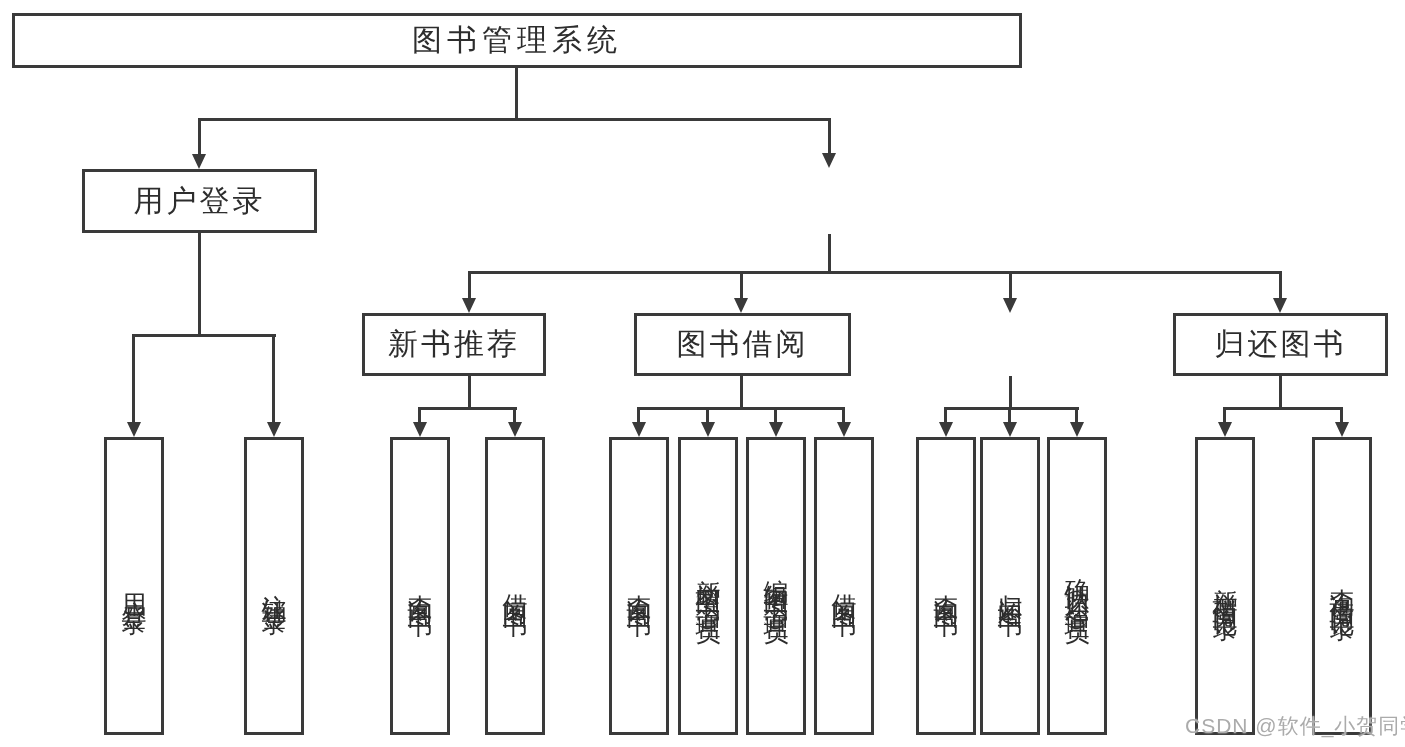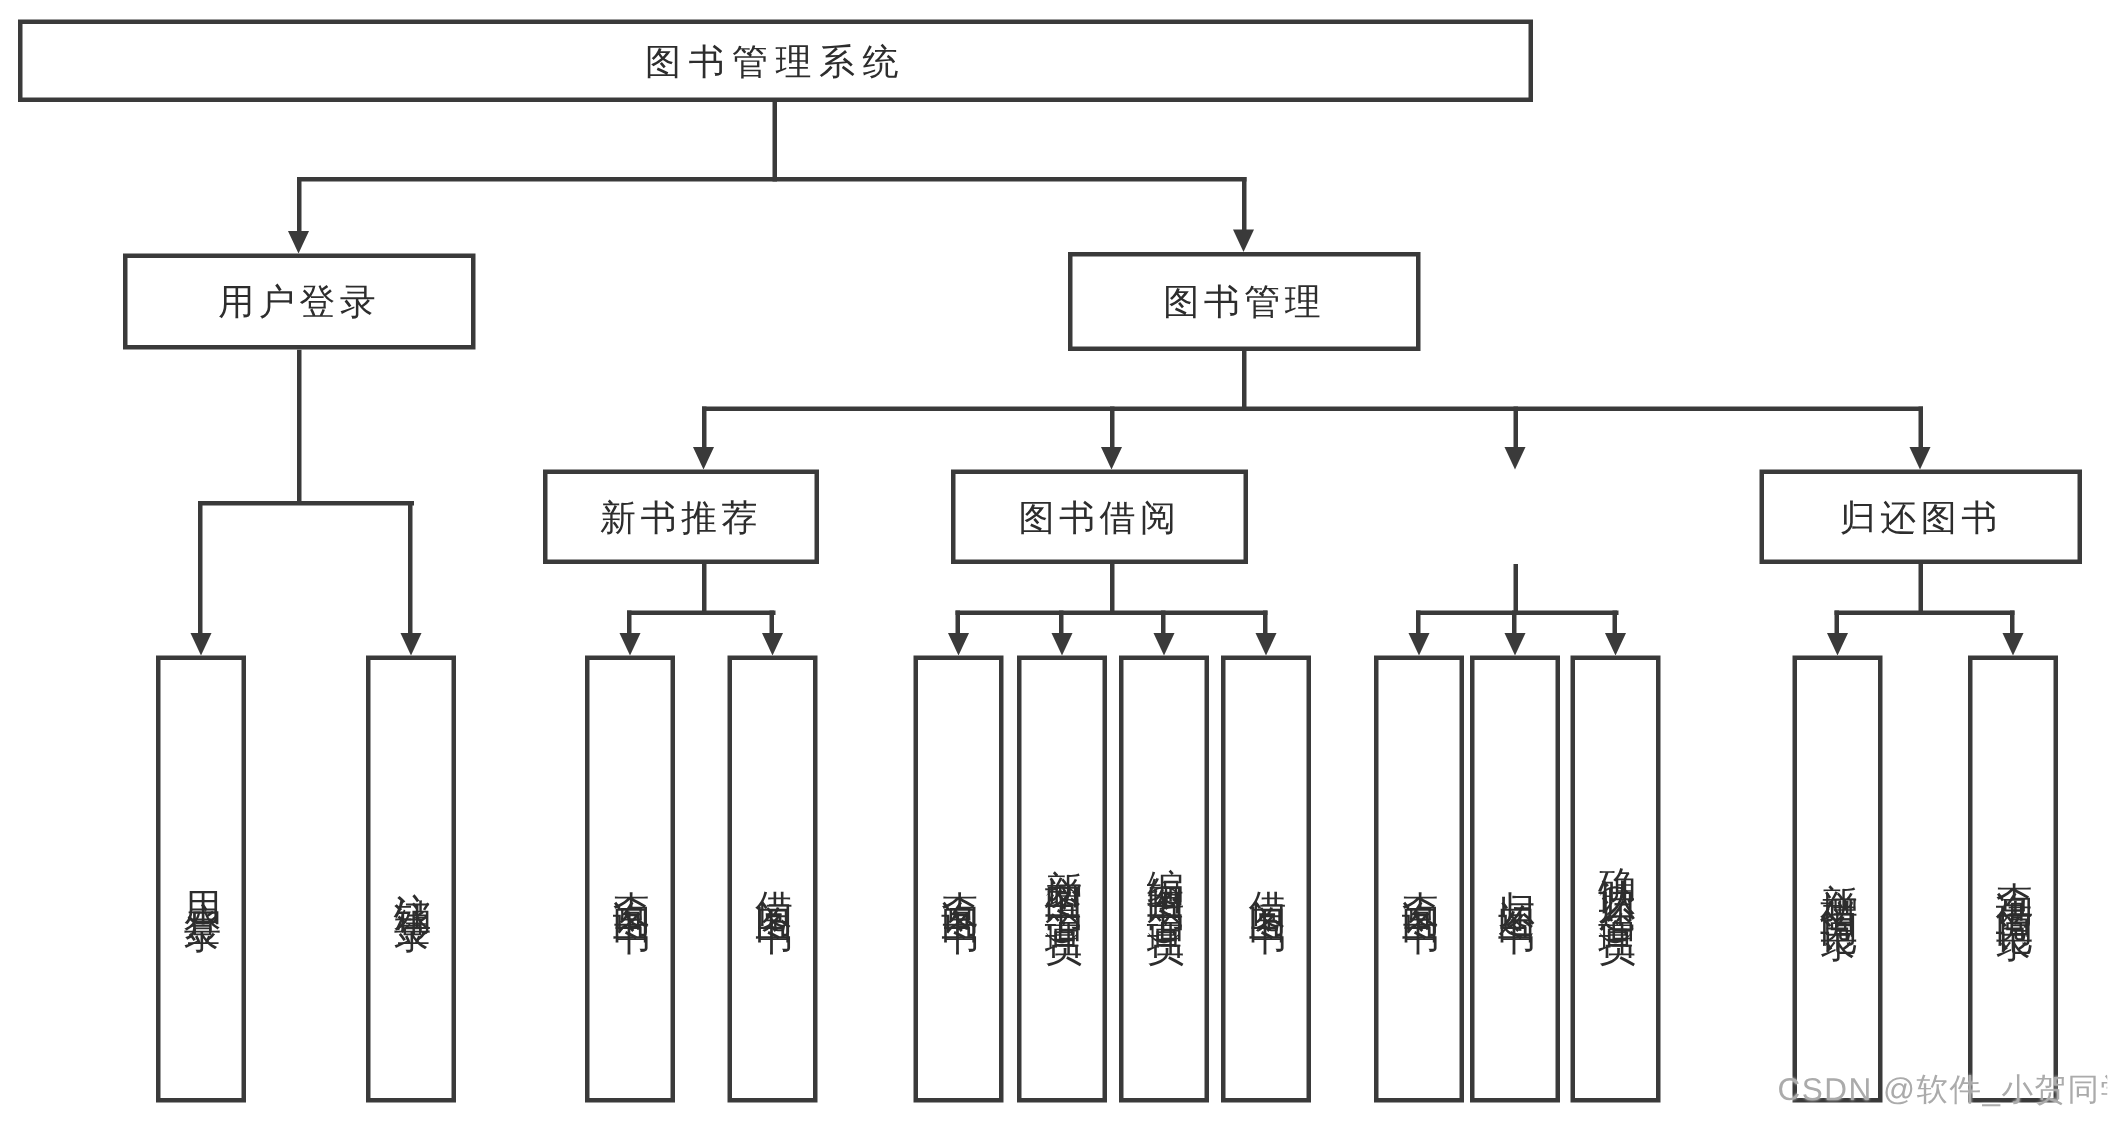--- a/index.html
+++ b/index.html
@@ -3,21 +3,21 @@
 <meta charset="utf-8">
 <style>
   html,body{margin:0;padding:0;background:#ffffff;}
   #canvas{
     position:relative;width:1405px;height:747px;background:#ffffff;overflow:hidden;
     font-family:"Liberation Sans","DejaVu Sans",sans-serif;
   }
   .box{
     position:absolute;box-sizing:border-box;background:#ffffff;
     border:3px solid #3a3a3a;display:flex;align-items:center;justify-content:center;
-    color:#2d2d2d;font-size:24px;letter-spacing:3px;white-space:nowrap;z-index:2;
+    color:#2d2d2d;font-size:30px;letter-spacing:3px;white-space:nowrap;z-index:2;
   }
   .leaf{
     position:absolute;box-sizing:border-box;background:#ffffff;
     border:3px solid #3a3a3a;display:flex;align-items:center;justify-content:center;
     color:#2d2d2d;z-index:2;width:60px;height:298px;top:437px;
   }
   .leaf span{
     writing-mode:vertical-rl;text-orientation:mixed;
     font-size:25px;letter-spacing:6px;line-height:1;white-space:nowrap;
   }
@@ -36,25 +36,24 @@
 </style>
 </head>
 <body>
 
 <div id="canvas">
 
   <div class="box" style="left:12px;top:13px;width:1010px;height:55px;letter-spacing:5px;">图书管理系统</div>
 
   <div class="box" style="left:82px;top:169px;width:235px;height:64px;">用户登录</div>
 
-  <div class="box" style="left:712px;top:168px;width:235px;height:66px;">图书管理</div>
 
   <div class="box" style="left:362px;top:313px;width:184px;height:63px;">新书推荐</div>
 
-  <div class="box" style="left:634px;top:313px;width:198px;height:63px;">图书借阅</div>
+  <div class="box" style="left:634px;top:313px;width:217px;height:63px;">图书借阅</div>
 
 
   <div class="box" style="left:1173px;top:313px;width:215px;height:63px;">归还图书</div>
 
   <div class="leaf" style="left:104px;">
     <span>用户登录</span>
   </div>
   <div class="leaf" style="left:244px;">
     <span>注销登录</span>
   </div>

